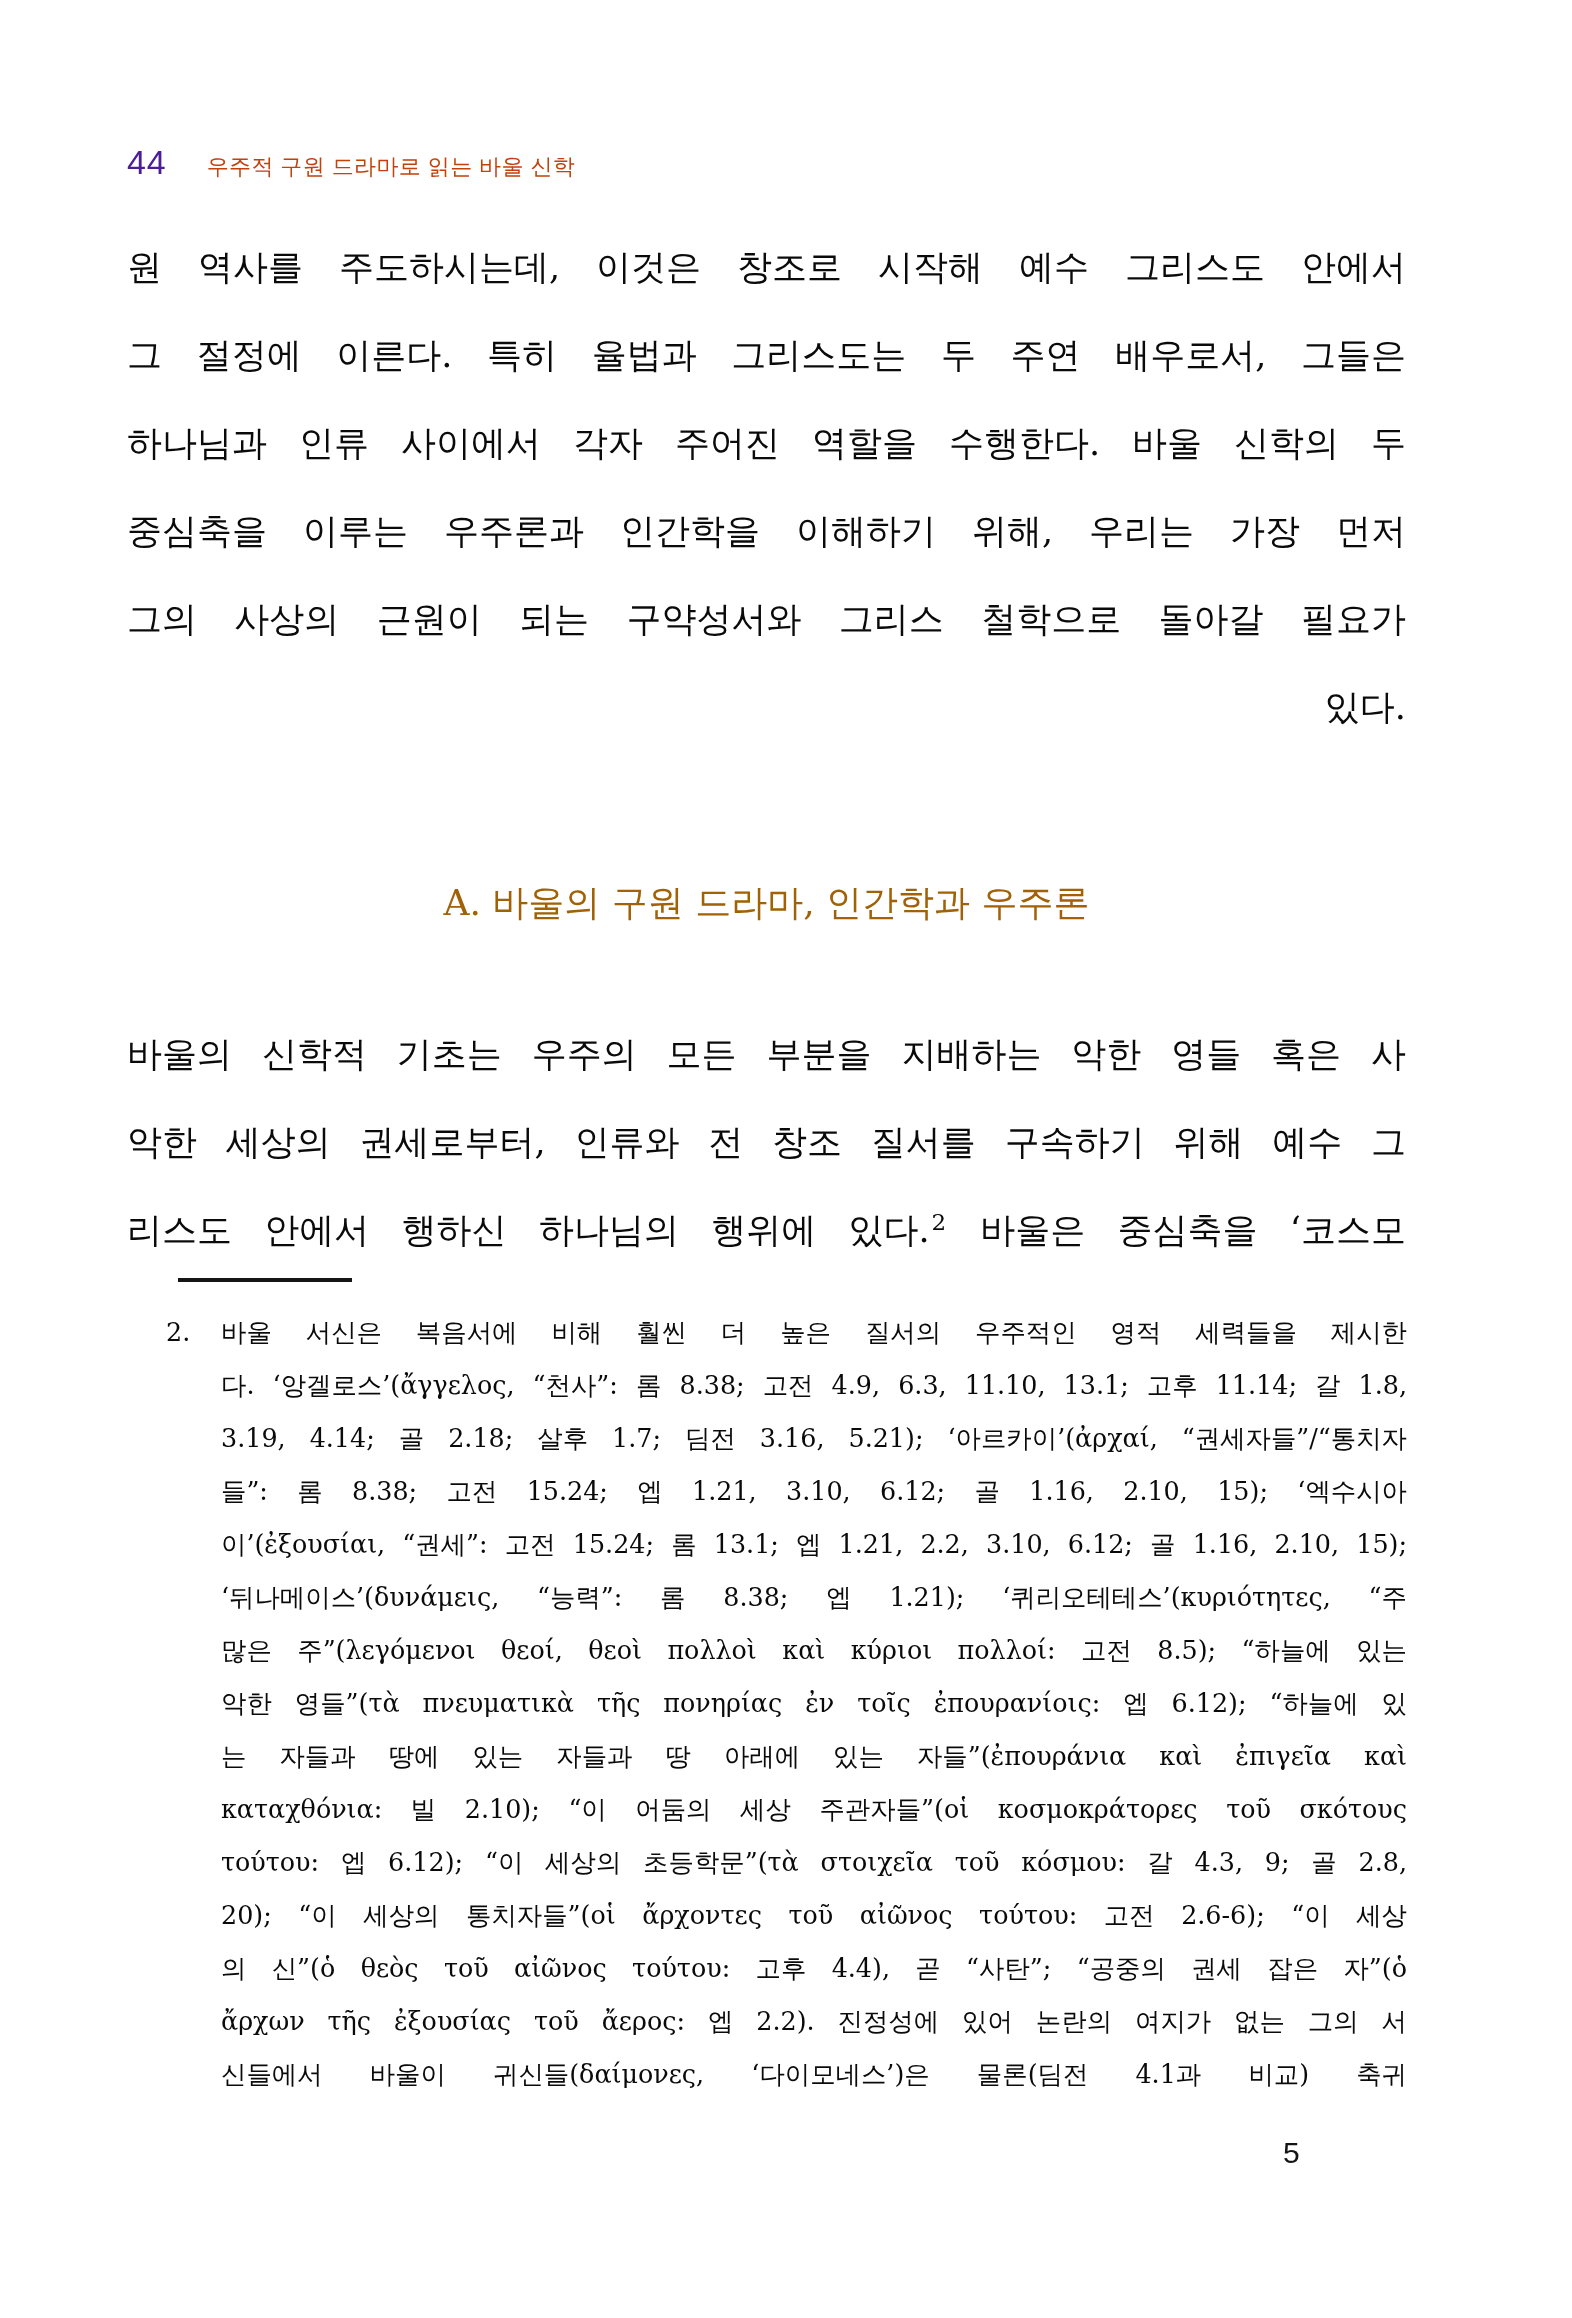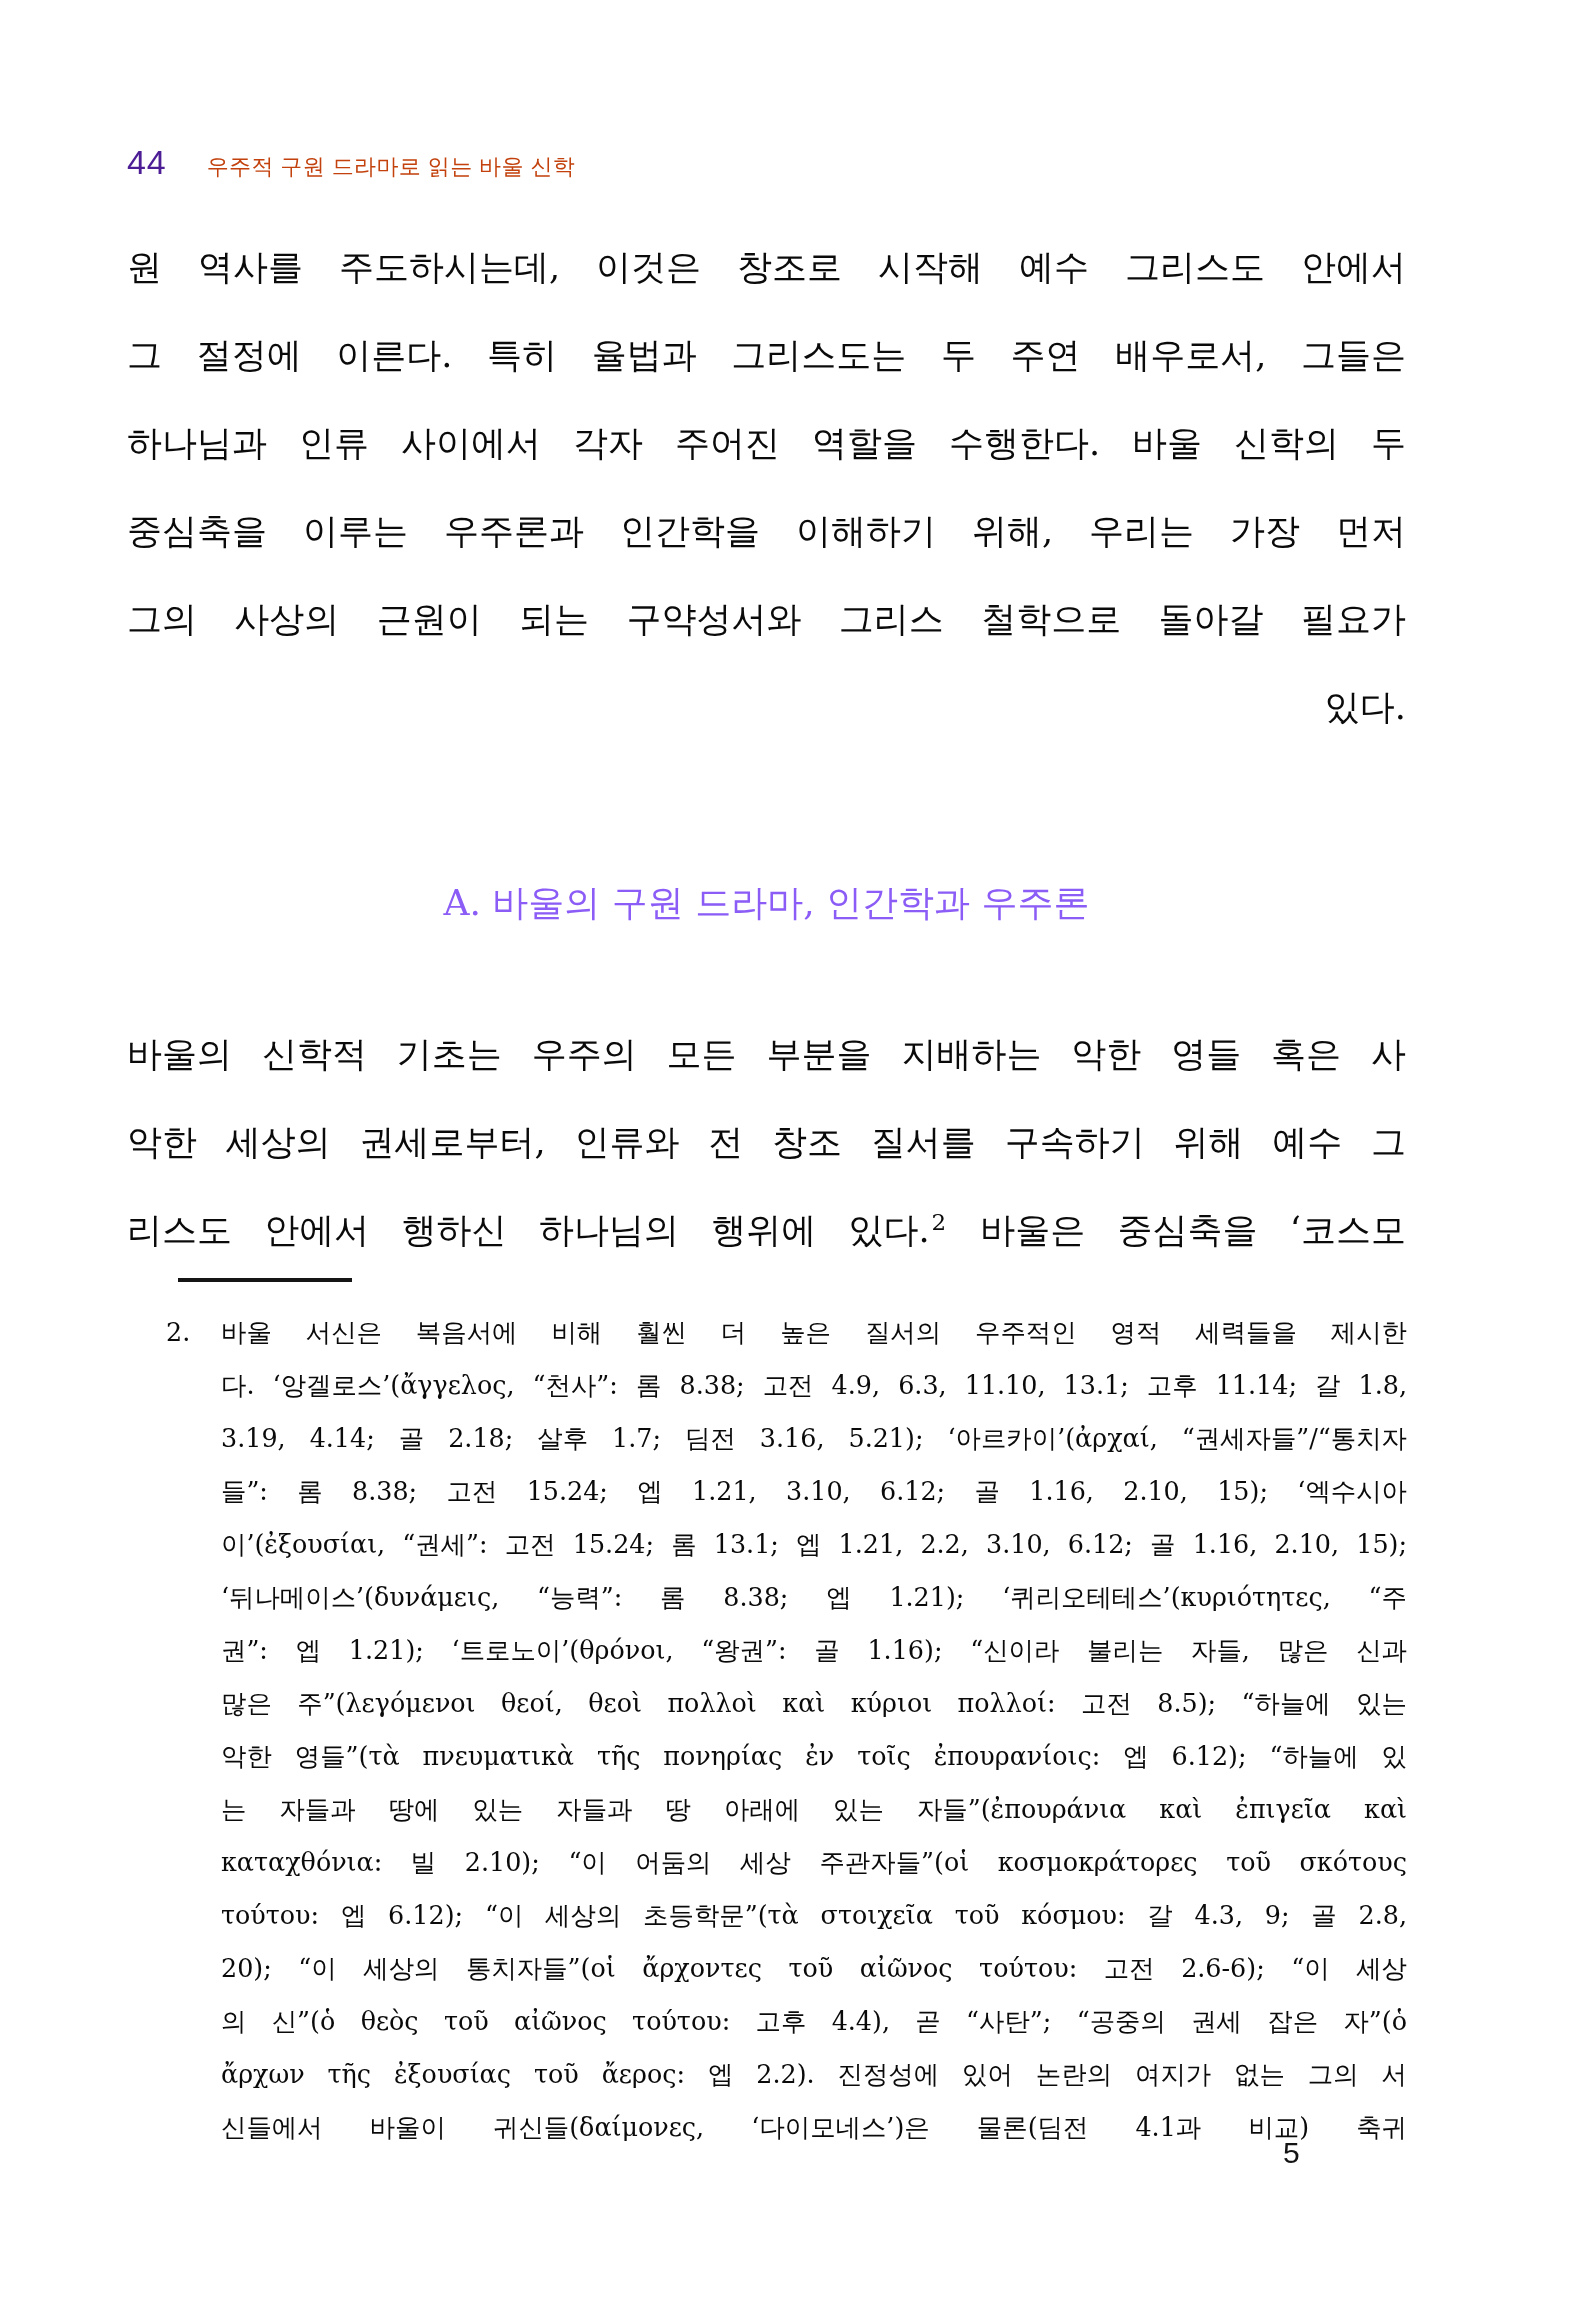--- a/index.html
+++ b/index.html
@@ -63,21 +63,21 @@
   #para2 { top: 1010px; }
   .section-heading {
     position: absolute;
     top: 859px;
     left: 127px;
     width: 1279px;
     height: 88px;
     line-height: 88px;
     text-align: center;
     font-size: 36px;
-    color: #8b5cf6;
+    color: #a16207;
   }
   .fnref {
     display: inline-block;
     font-size: 23px;
     line-height: 0;
     vertical-align: 12.3px;
     margin: 0 1.8px;
   }
   
   .fn-rule {
@@ -152,21 +152,20 @@
 
   <div class="footnote">
     <span class="fn-num">2.</span>
     <div class="fn-lines">
       <div class="line">바울 서신은 복음서에 비해 훨씬 더 높은 질서의 우주적인 영적 세력들을 제시한</div>
       <div class="line">다. ‘앙겔로스’(ἄγγελος, “천사”: 롬 8.38; 고전 4.9, 6.3, 11.10, 13.1; 고후 11.14; 갈 1.8,</div>
       <div class="line">3.19, 4.14; 골 2.18; 살후 1.7; 딤전 3.16, 5.21); ‘아르카이’(ἀρχαί, “권세자들”/“통치자</div>
       <div class="line">들”: 롬 8.38; 고전 15.24; 엡 1.21, 3.10, 6.12; 골 1.16, 2.10, 15); ‘엑수시아</div>
       <div class="line">이’(ἐξουσίαι, “권세”: 고전 15.24; 롬 13.1; 엡 1.21, 2.2, 3.10, 6.12; 골 1.16, 2.10, 15);</div>
       <div class="line">‘뒤나메이스’(δυνάμεις, “능력”: 롬 8.38; 엡 1.21); ‘퀴리오테테스’(κυριότητες, “주</div>
-      <div class="line">권”: 엡 1.21); ‘트로노이’(θρόνοι, “왕권”: 골 1.16); “신이라 불리는 자들, 많은 신과</div>
       <div class="line">많은 주”(λεγόμενοι θεοί, θεοὶ πολλοὶ καὶ κύριοι πολλοί: 고전 8.5); “하늘에 있는</div>
       <div class="line">악한 영들”(τὰ πνευματικὰ τῆς πονηρίας ἐν τοῖς ἐπουρανίοις: 엡 6.12); “하늘에 있</div>
       <div class="line">는 자들과 땅에 있는 자들과 땅 아래에 있는 자들”(ἐπουράνια καὶ ἐπιγεῖα καὶ</div>
       <div class="line">καταχθόνια: 빌 2.10); “이 어둠의 세상 주관자들”(οἱ κοσμοκράτορες τοῦ σκότους</div>
       <div class="line">τούτου: 엡 6.12); “이 세상의 초등학문”(τὰ στοιχεῖα τοῦ κόσμου: 갈 4.3, 9; 골 2.8,</div>
       <div class="line">20); “이 세상의 통치자들”(οἱ ἄρχοντες τοῦ αἰῶνος τούτου: 고전 2.6-6); “이 세상</div>
       <div class="line">의 신”(ὁ θεὸς τοῦ αἰῶνος τούτου: 고후 4.4), 곧 “사탄”; “공중의 권세 잡은 자”(ὁ</div>
       <div class="line">ἄρχων τῆς ἐξουσίας τοῦ ἄερος: 엡 2.2). 진정성에 있어 논란의 여지가 없는 그의 서</div>
       <div class="line">신들에서 바울이 귀신들(δαίμονες, ‘다이모네스’)은 물론(딤전 4.1과 비교) 축귀</div>
     </div>

